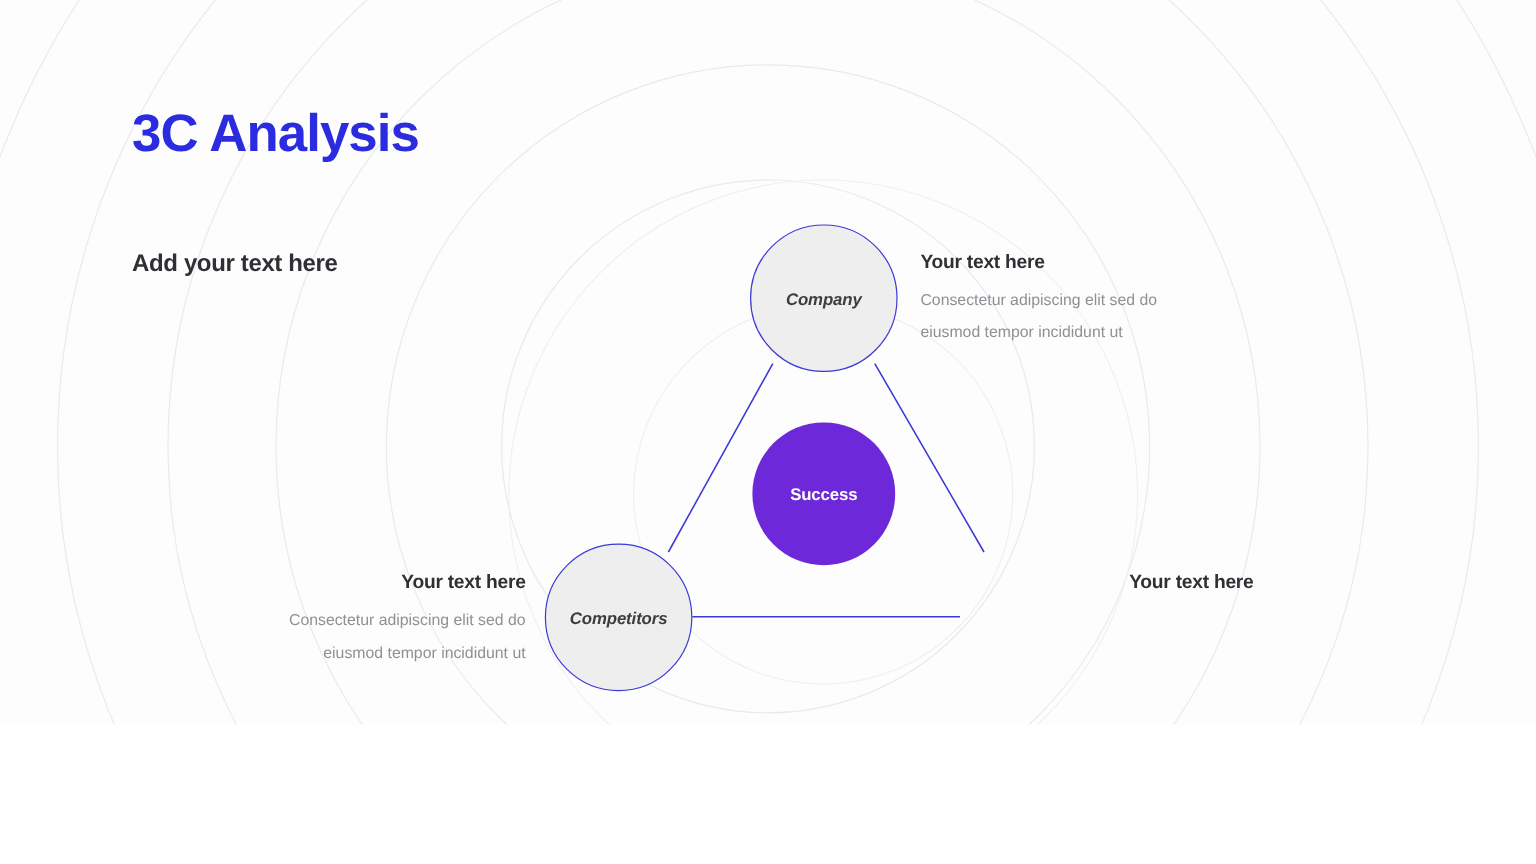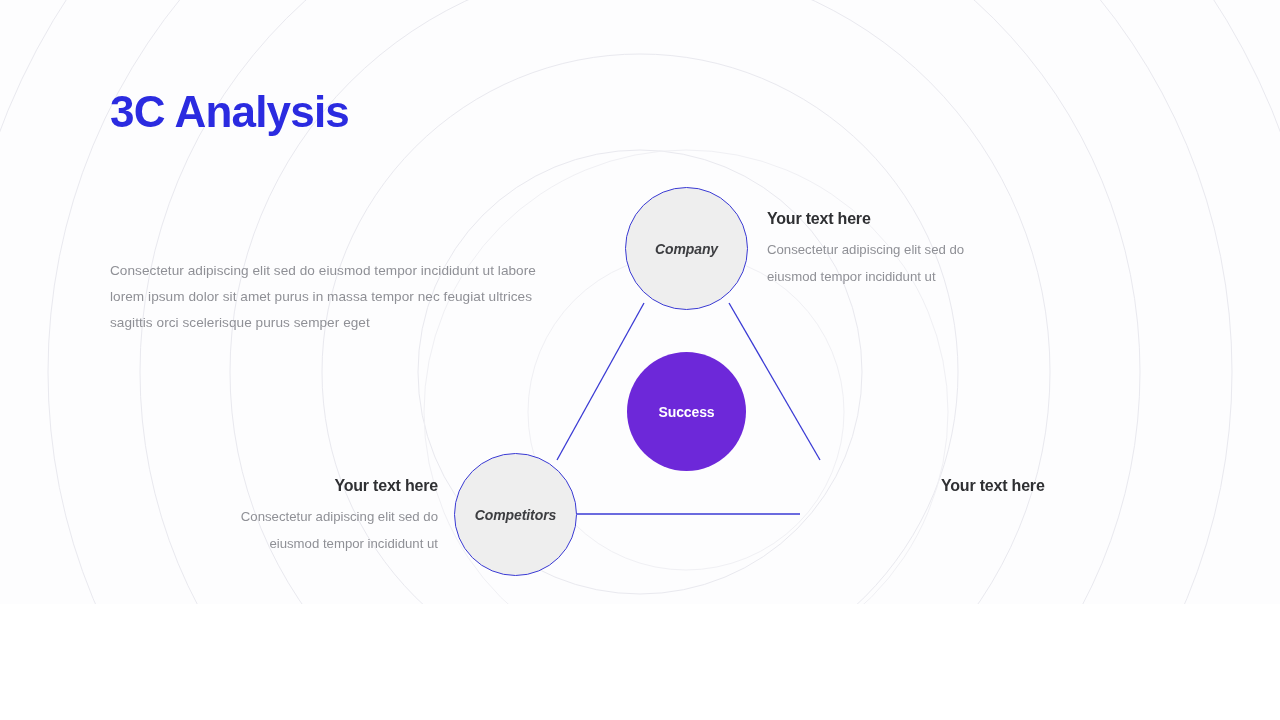--- a/index.html
+++ b/index.html
@@ -205,21 +205,21 @@
       <circle cx="640" cy="372" r="684"></circle>
     </g>
     <g fill="none" stroke="#f0f0f4" stroke-width="1">
       <circle cx="686" cy="412" r="158"></circle>
       <circle cx="686" cy="412" r="262"></circle>
     </g>
   </svg>
 
   <div id="page-title">3C Analysis</div>
 
-  <div id="intro-paragraph">Consectetur adipiscing elit sed do eiusmod tempor incididunt ut labore lorem ipsum dolor sit amet purus in massa tempor nec feugiat ultrices sagittis orci  scelerisque purus semper eget</div>
+  <div id="intro-heading">Add your text here</div>
 
   <svg id="diagram" viewBox="0 0 1280 720" xmlns="http://www.w3.org/2000/svg">
     <g stroke="#3a3ad4" stroke-width="1.3" fill="none">
       <line x1="644" y1="303" x2="557" y2="460"></line>
       <line x1="729" y1="303" x2="820" y2="460"></line>
       <line x1="577" y1="514" x2="800" y2="514"></line>
     </g>
   </svg>
 
   <div class="node node-outer" id="node-company">

